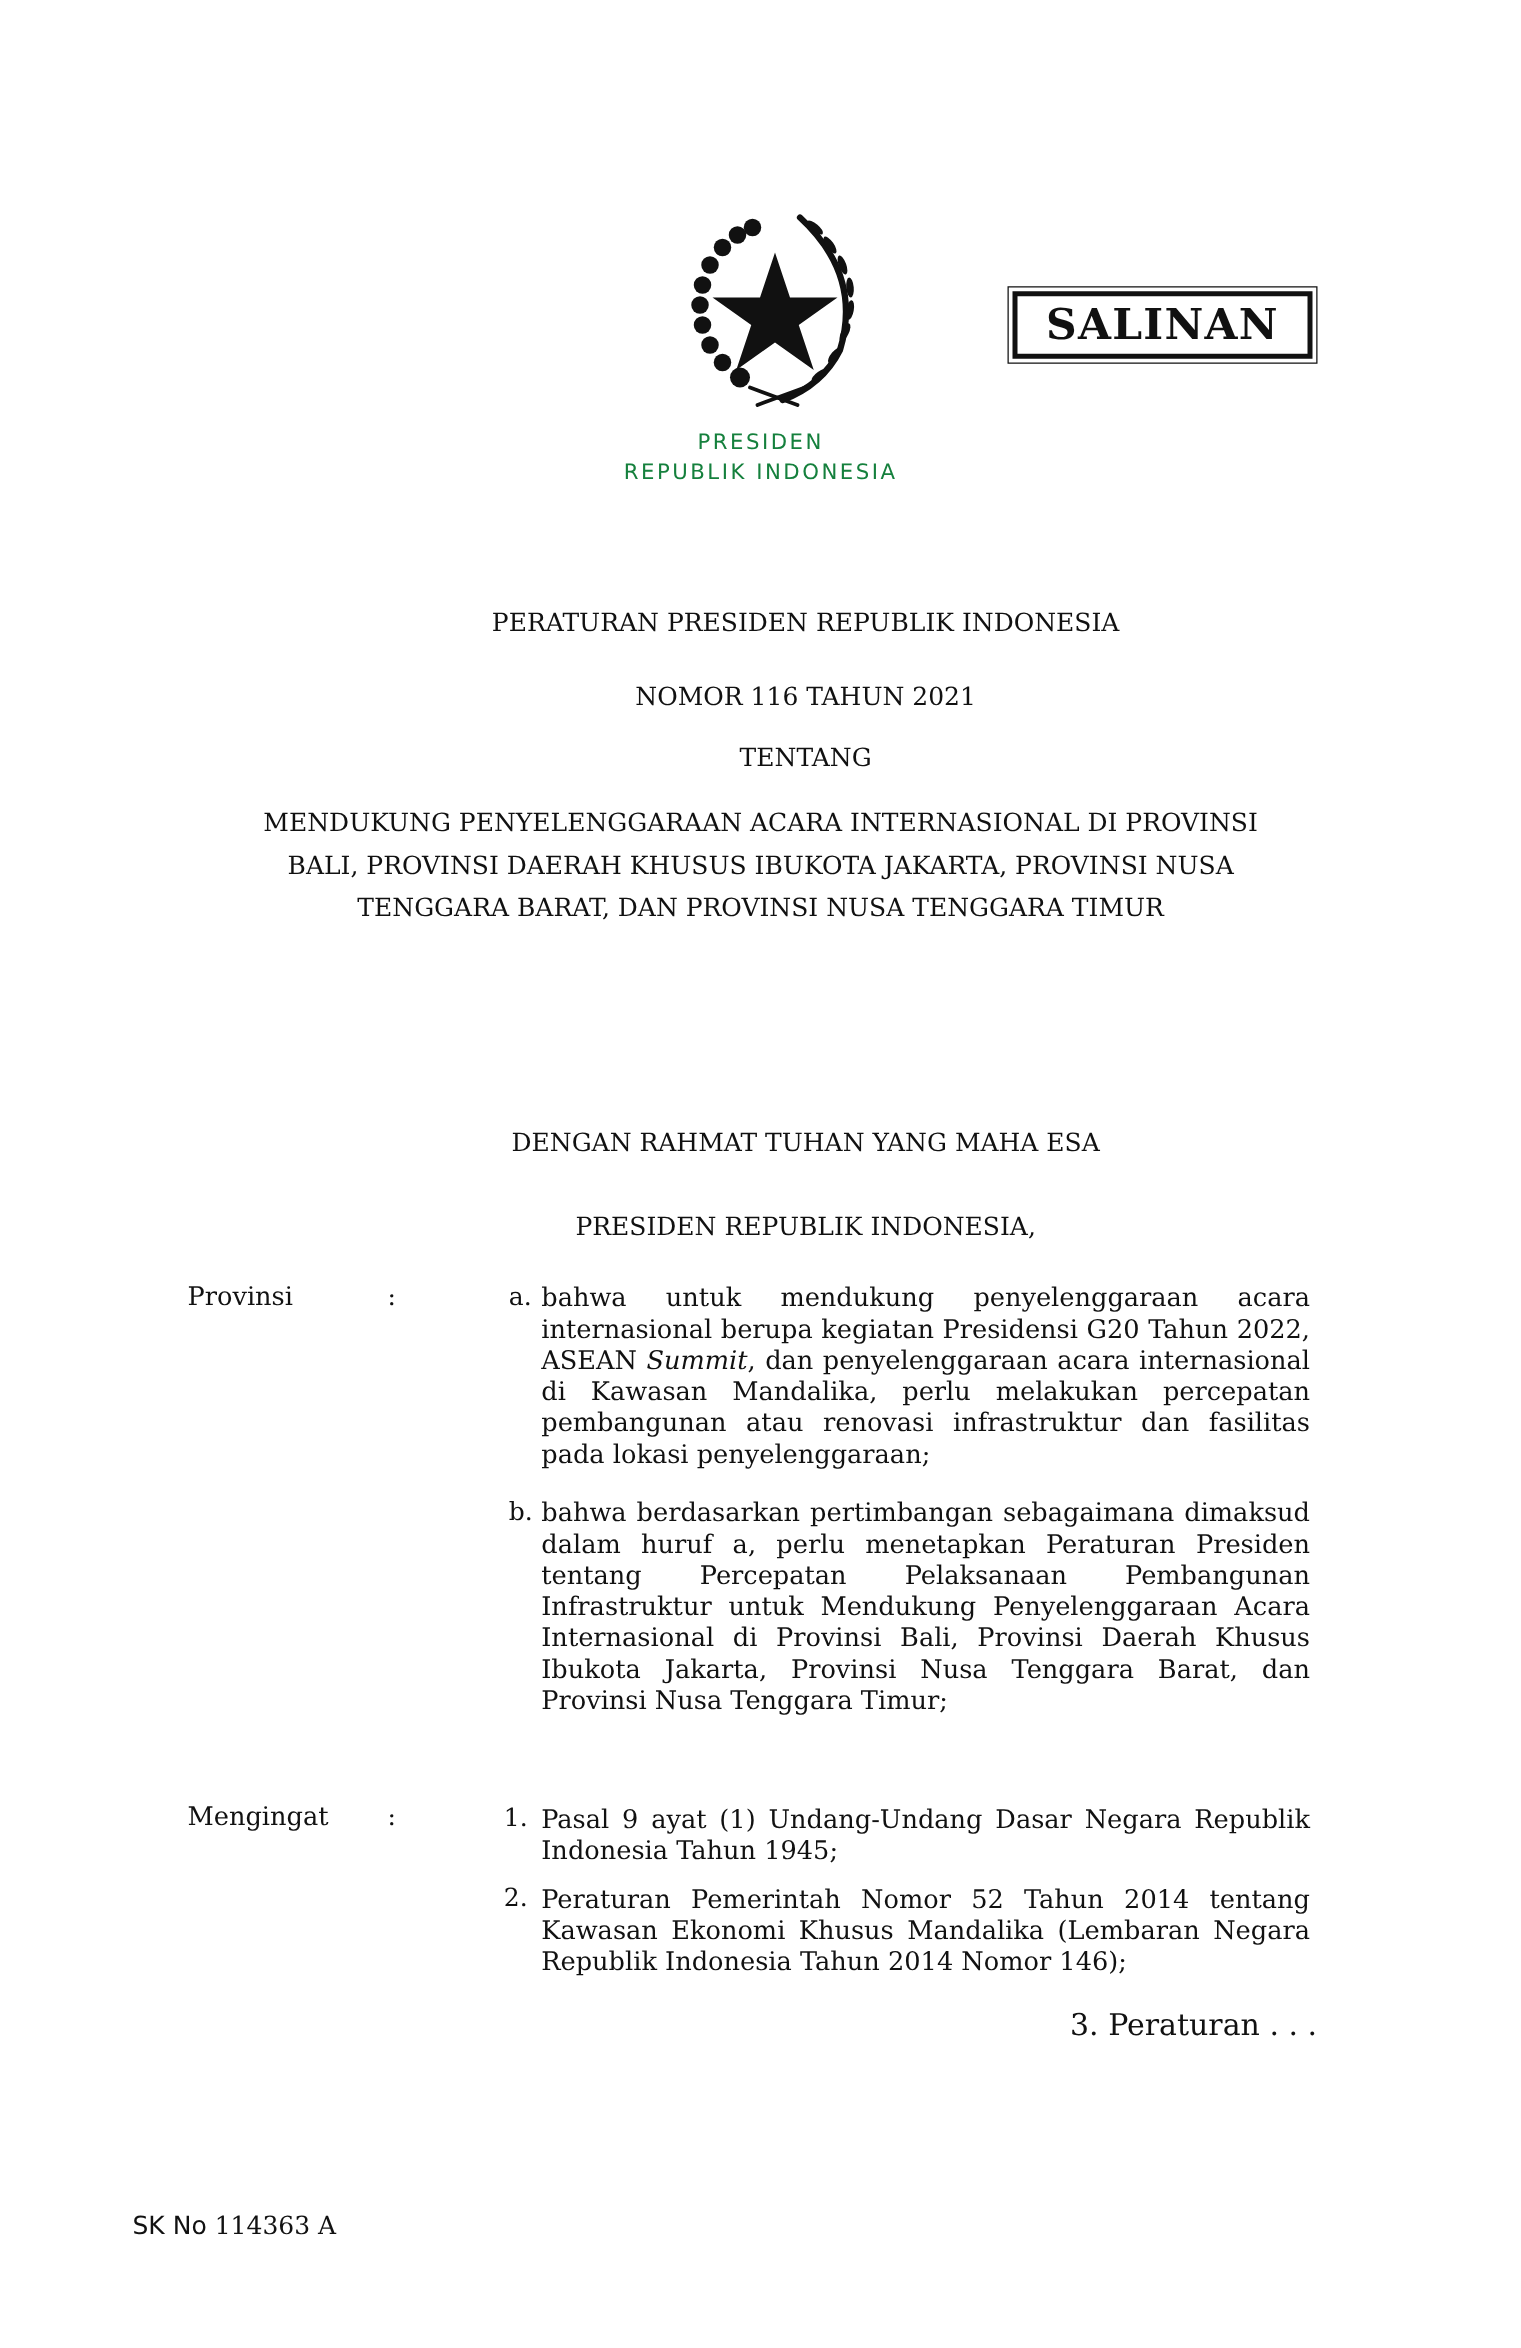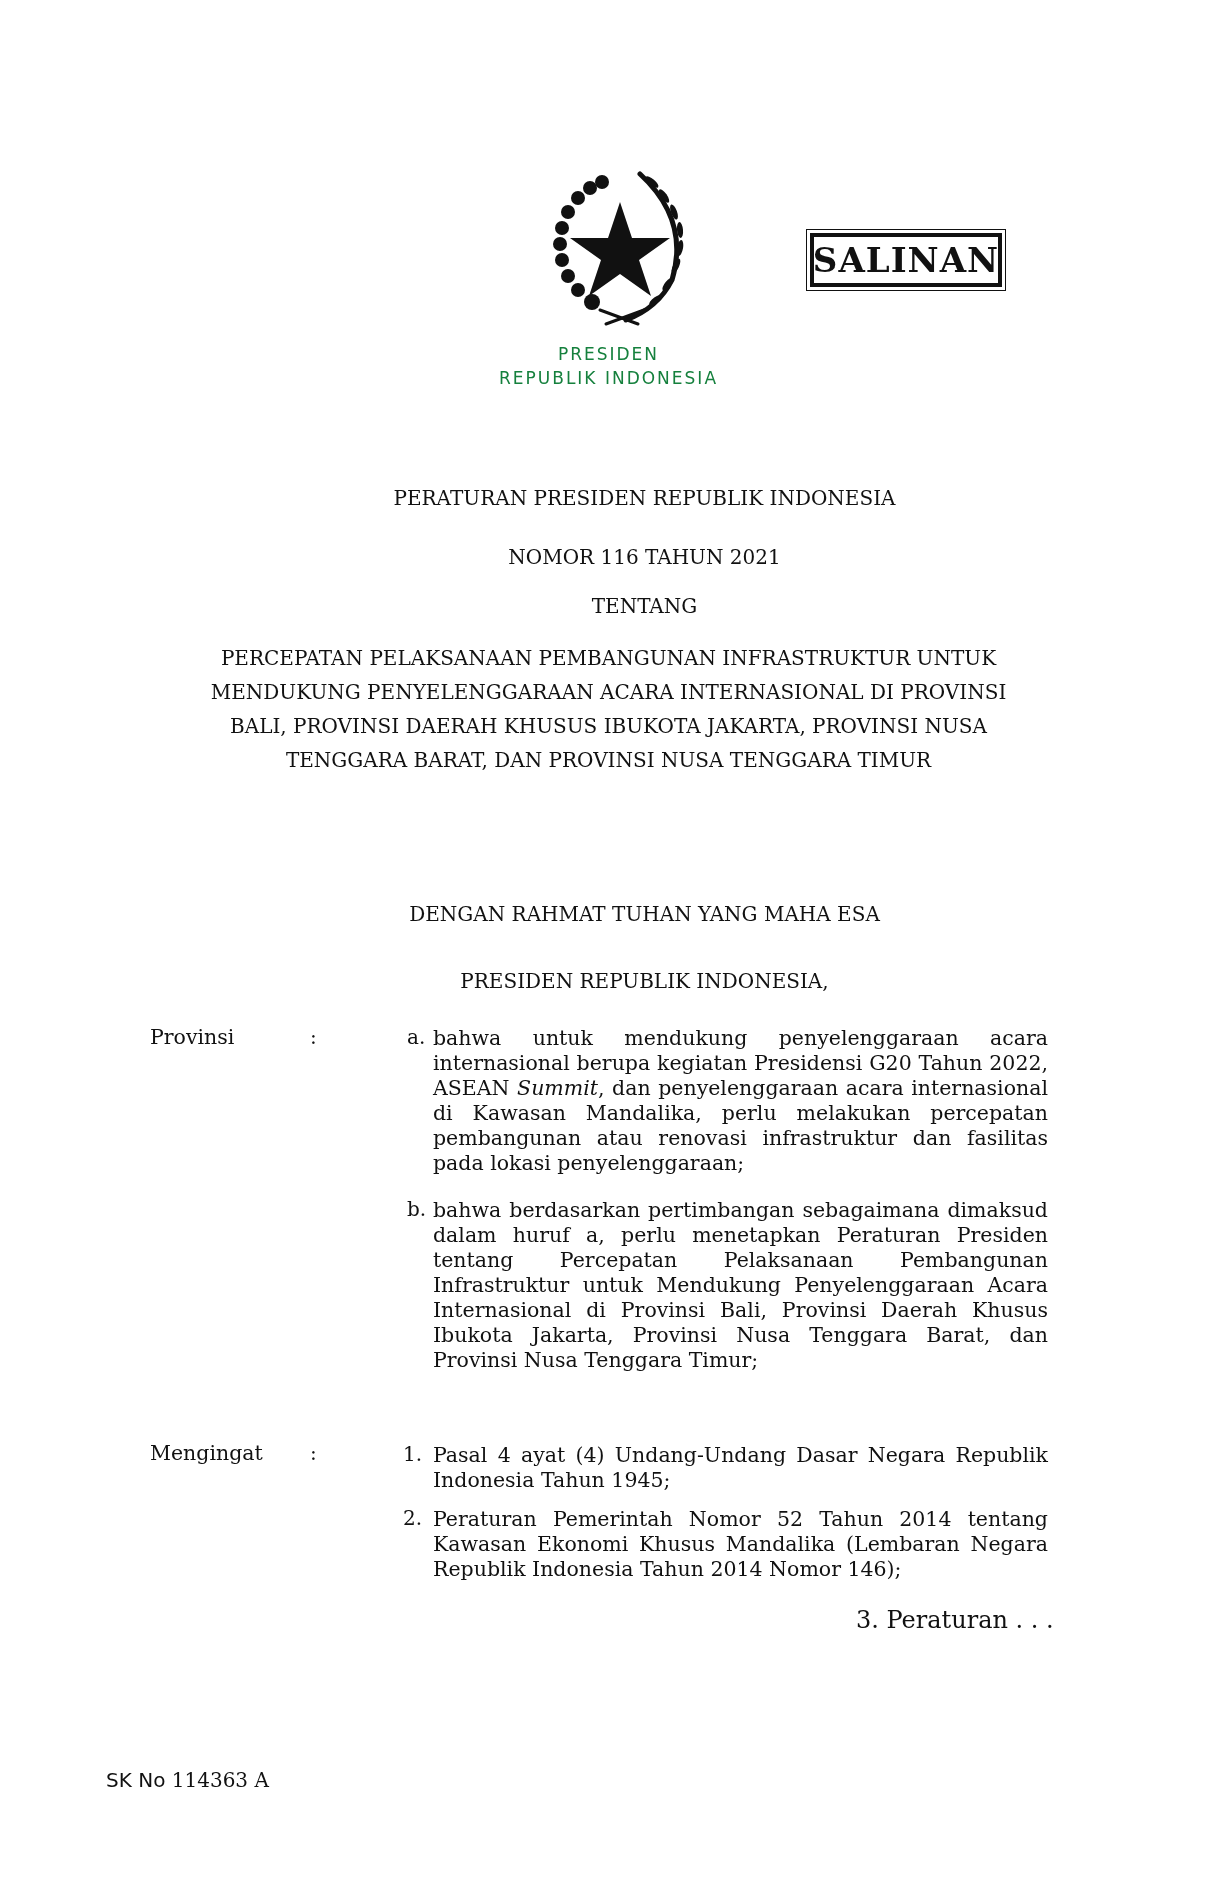--- a/index.html
+++ b/index.html
@@ -8,21 +8,21 @@
     font-family: "DejaVu Serif", "Liberation Serif", serif; color: #111;
   }
   .abs { position: absolute; }
   .emblem { left: 540px; top: 160px; width: 160px; height: 170px; }
   .presiden-lbl {
     left: 0; width: 1217px; text-align: center;
     font-family: "DejaVu Sans", "Liberation Sans", sans-serif;
     font-size: 17px; letter-spacing: 2px; color: #15803d;
   }
   .salinan {
-    left: 810px; top: 233px; width: 192px; height: 54px;
+    left: 810px; top: 233px; width: 240px; height: 54px;
     border: 4px solid #111; box-sizing: border-box;
     outline: 1px solid #111; outline-offset: 3px;
     display: flex; align-items: center; justify-content: center;
     font-family: "DejaVu Serif", serif; font-weight: bold; font-size: 34px; letter-spacing: 1px;
   }
   .center-line {
     left: 0; width: 1217px; text-align: center; font-size: 20px; line-height: 24px; padding-left: 36px;
   }
   .title-block {
     left: 140px; width: 937px; text-align: center; font-size: 20px; line-height: 34px; top: 641px;
@@ -82,21 +82,20 @@
 <div class="abs presiden-lbl" style="top:344px;">PRESIDEN</div>
 <div class="abs presiden-lbl" style="top:368px;">REPUBLIK INDONESIA</div>
 
 <div class="abs salinan">SALINAN</div>
 
 <div class="abs center-line" style="top:486px;">PERATURAN PRESIDEN REPUBLIK INDONESIA</div>
 <div class="abs center-line" style="top:545px;">NOMOR 116 TAHUN 2021</div>
 <div class="abs center-line" style="top:594px;">TENTANG</div>
 
 <div class="abs title-block">
-  <div>PERCEPATAN PELAKSANAAN PEMBANGUNAN INFRASTRUKTUR UNTUK</div>
   <div>MENDUKUNG PENYELENGGARAAN ACARA INTERNASIONAL DI PROVINSI</div>
   <div>BALI, PROVINSI DAERAH KHUSUS IBUKOTA JAKARTA, PROVINSI NUSA</div>
   <div>TENGGARA BARAT, DAN PROVINSI NUSA TENGGARA TIMUR</div>
 </div>
 
 <div class="abs center-line" style="top:902px;">DENGAN RAHMAT TUHAN YANG MAHA ESA</div>
 <div class="abs center-line" style="top:969px;">PRESIDEN REPUBLIK INDONESIA,</div>
 
 <div class="abs section-label" style="left:150px; top:1025px;">Provinsi</div>
 <div class="abs colon" style="left:310px; top:1025px;">:</div>
@@ -104,21 +103,21 @@
 <div class="abs item-marker" style="left:407px; top:1025px;">a.</div>
 <div class="abs item-text" style="left:433px; top:1026px; width:615px;"><span>bahwa untuk mendukung penyelenggaraan acara internasional berupa kegiatan Presidensi G20 Tahun 2022, ASEAN </span><em>Summit</em><span>, dan penyelenggaraan acara internasional di Kawasan Mandalika, perlu melakukan percepatan pembangunan atau renovasi infrastruktur dan fasilitas pada lokasi penyelenggaraan;</span></div>
 
 <div class="abs item-marker" style="left:407px; top:1197px;">b.</div>
 <div class="abs item-text" style="left:433px; top:1198px; width:615px;">bahwa berdasarkan pertimbangan sebagaimana dimaksud dalam huruf a, perlu menetapkan Peraturan Presiden tentang Percepatan Pelaksanaan Pembangunan Infrastruktur untuk Mendukung Penyelenggaraan Acara Internasional di Provinsi Bali, Provinsi Daerah Khusus Ibukota Jakarta, Provinsi Nusa Tenggara Barat, dan Provinsi Nusa Tenggara Timur;</div>
 
 <div class="abs section-label" style="left:150px; top:1441px;">Mengingat</div>
 <div class="abs colon" style="left:310px; top:1441px;">:</div>
 
 <div class="abs item-marker" style="left:403px; top:1442px;">1.</div>
-<div class="abs item-text" style="left:433px; top:1443px; width:615px;">Pasal 4 ayat (4) Undang-Undang Dasar Negara Republik Indonesia Tahun 1945;</div>
+<div class="abs item-text" style="left:433px; top:1443px; width:615px;">Pasal 9 ayat (1) Undang-Undang Dasar Negara Republik Indonesia Tahun 1945;</div>
 
 <div class="abs item-marker" style="left:403px; top:1506px;">2.</div>
 <div class="abs item-text" style="left:433px; top:1507px; width:615px;">Peraturan Pemerintah Nomor 52 Tahun 2014 tentang Kawasan Ekonomi Khusus Mandalika (Lembaran Negara Republik Indonesia Tahun 2014 Nomor 146);</div>
 
 <div class="abs footer-next" style="left:856px; top:1606px;">3. Peraturan . . .</div>
 <div class="abs sk-no" style="left:106px; top:1768px;">
   <span>SK No</span>
   <span class="num">114363 A</span>
 </div>
 

